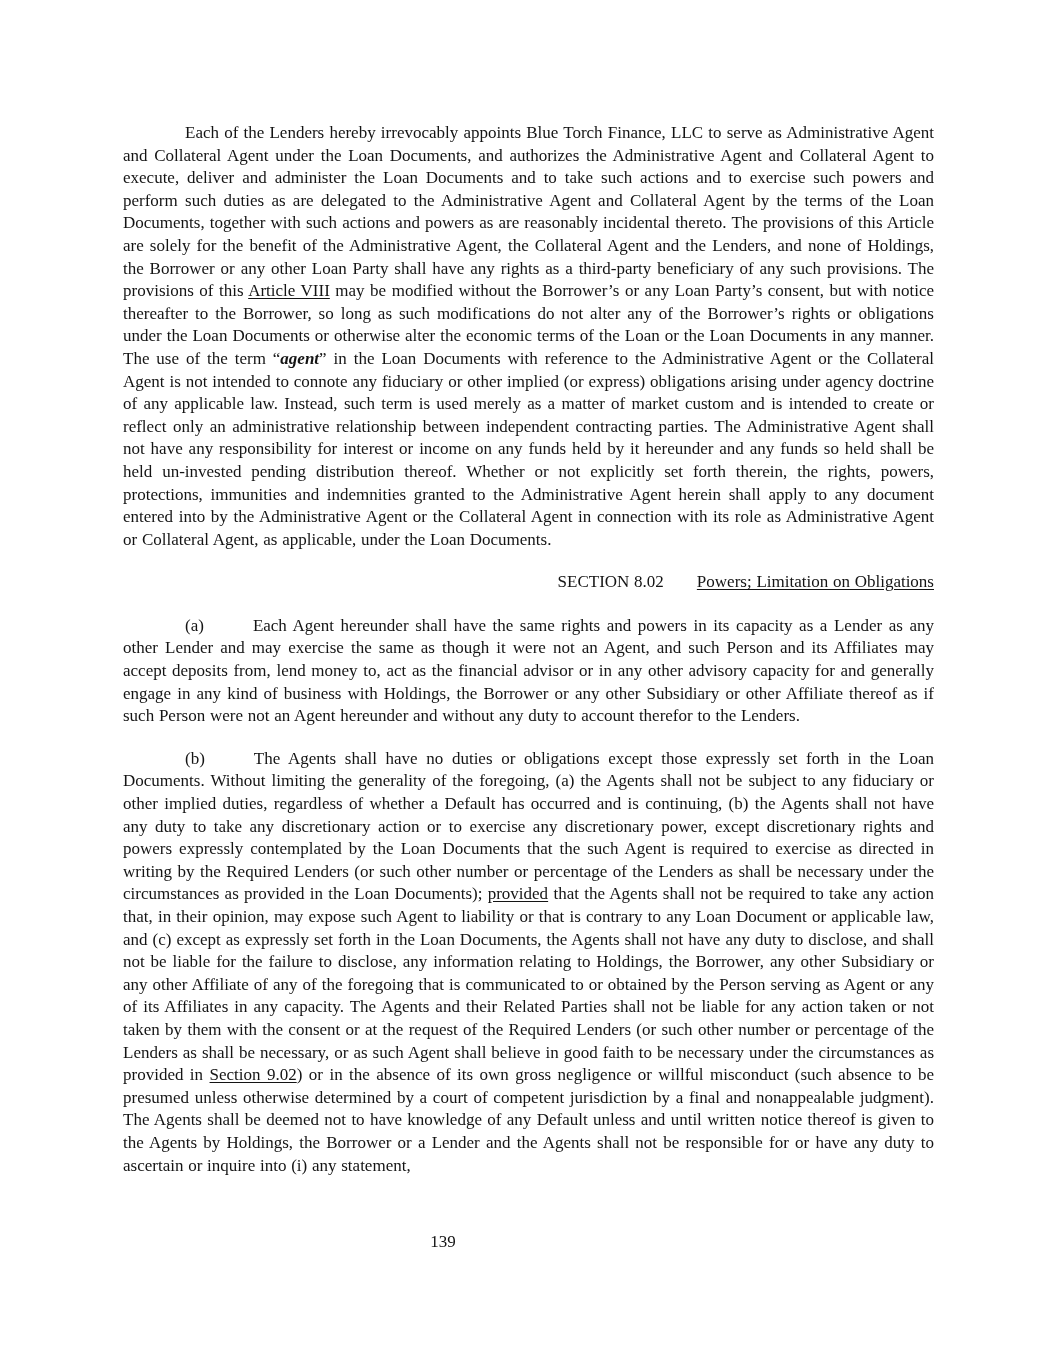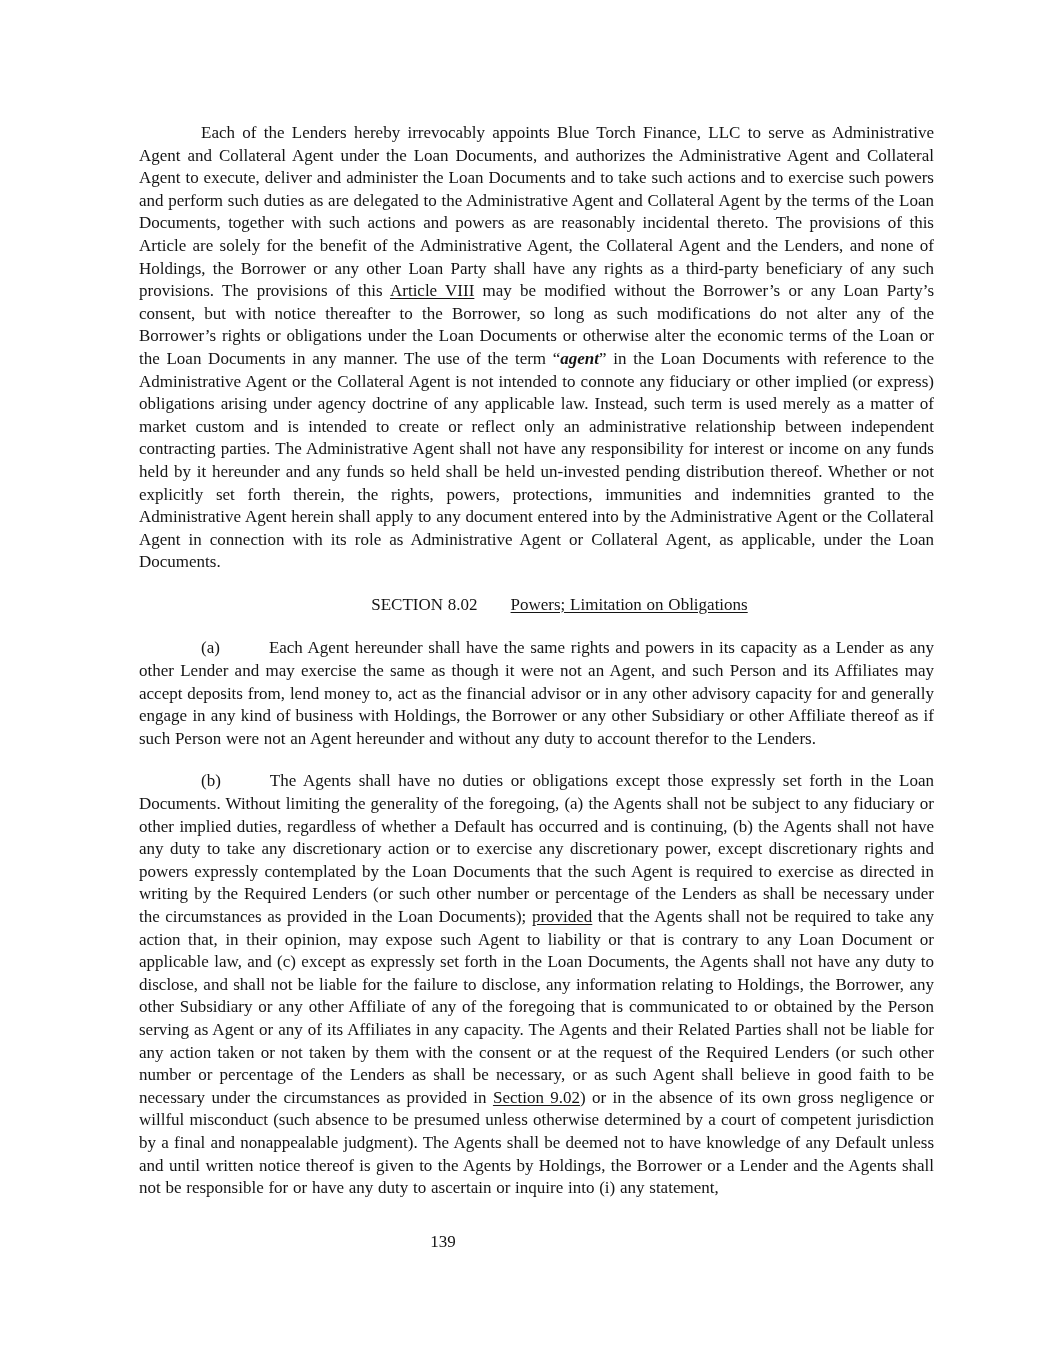--- a/index.html
+++ b/index.html
@@ -20,25 +20,25 @@
     position: absolute;
     left: 123px;
     top: 122px;
     width: 811px;
   }
   .para {
     font-size: 17px;
     line-height: 22.6px;
     text-align: justify;
     text-indent: 62px;
-    margin: 0 0 20px 16px;
+    margin: 0 0 20px 0;
     word-spacing: 0.5px;
   }
   .para.heading {
-    text-align: center;
+    text-align: right;
     margin: 2px 0 21px 0;
   }
   .seg-plain { }
   .seg-u { text-decoration: underline; text-underline-offset: 2px; }
   .seg-bi { font-weight: bold; font-style: italic; }
   .seg-tab-sm { display: inline-block; width: 33px; }
   .seg-tab-lg { display: inline-block; width: 49px; }
   .footer {
     position: absolute;
     left: 0;

